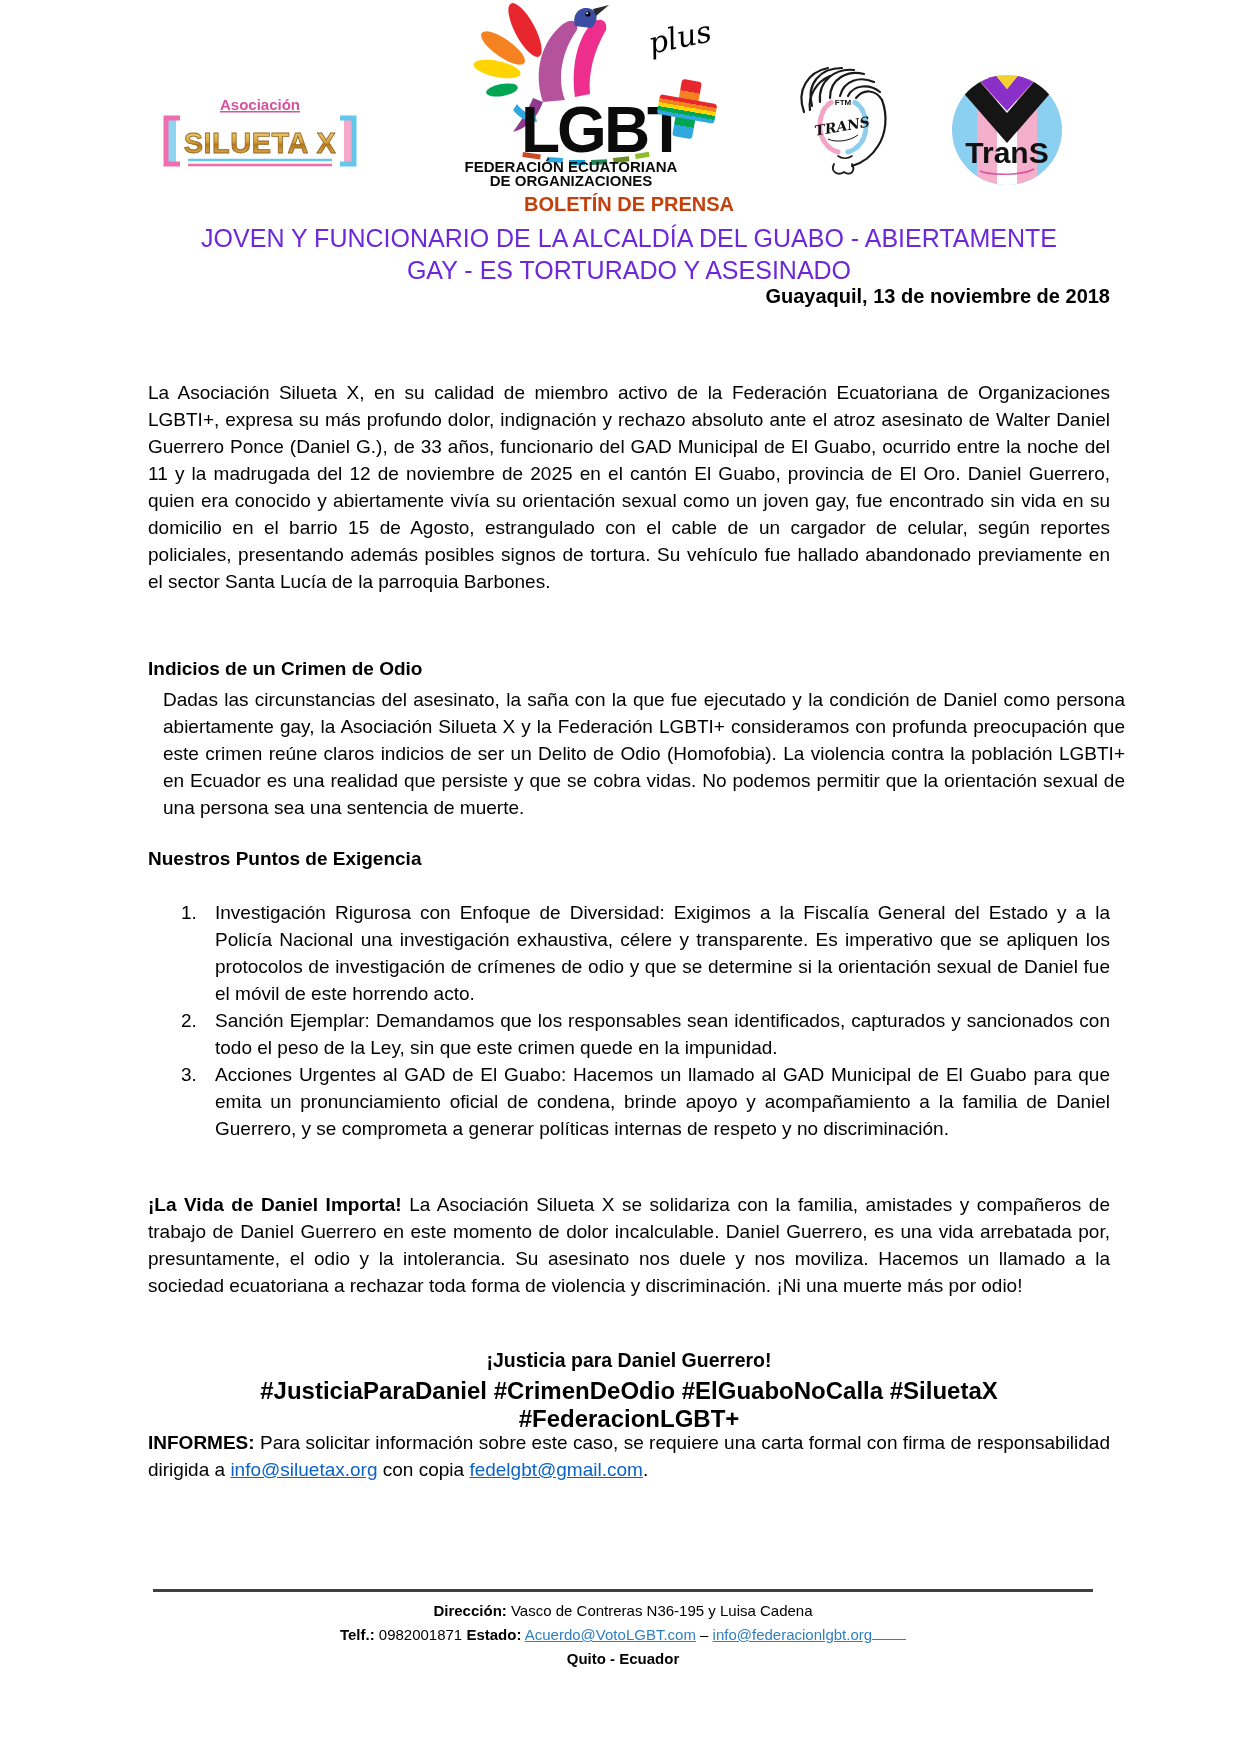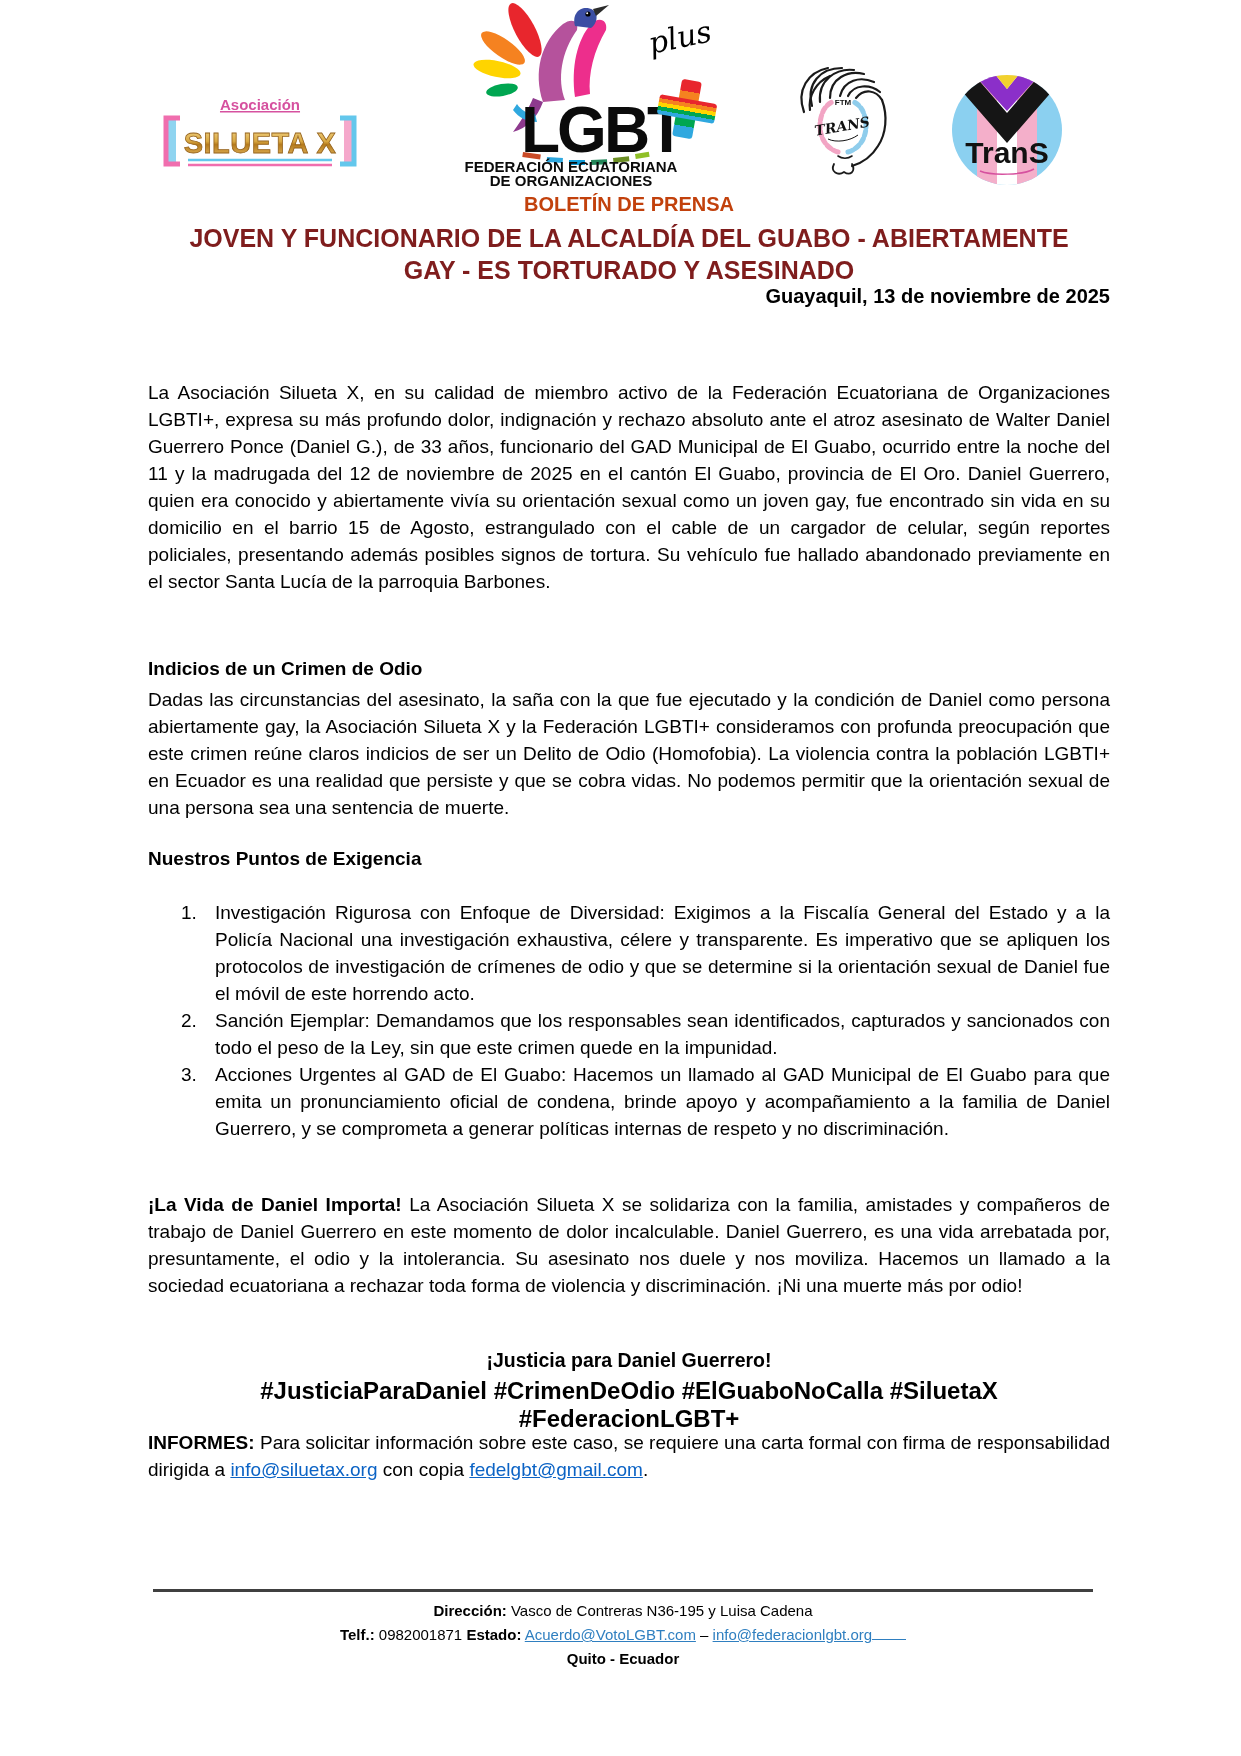--- a/index.html
+++ b/index.html
@@ -11,29 +11,29 @@
     overflow:hidden;
   }
   .abs { position:absolute; left:148px; width:962px; }
 
   
   .logo { position:absolute; }
   .logo svg { display:block; width:100%; height:100%; }
 
   
   .kicker   { top:193px; text-align:center; font-weight:bold; font-size:20px; color:#c2410c; }
-  .headline { top:222px; text-align:center; font-weight:bold; font-size:25px; line-height:32px; color:#7f1d1d; }
+  .headline { top:222px; text-align:center; font-weight:normal; font-size:25px; line-height:32px; color:#6d28d9; }
   .headline span { display:block; }
   .dateline { top:285px; text-align:right; font-weight:bold; font-size:20px; }
 
   
   .para { font-size:19px; line-height:27px; text-align:justify; }
   .p1 { top:379px; }
   .h1 { top:658px; font-size:19px; font-weight:bold; }
-  .p2 { top:686px; }
+  .p2 { top:686px;margin-left:15px; }
   .h2 { top:848px; font-size:19px; font-weight:bold; }
   .list { top:899px; }
   .li { position:relative; padding-left:67px; font-size:19px; line-height:27px; text-align:justify; }
   .li .num { position:absolute; left:33px; top:0; }
   .p3 { top:1191px; }
   .p3 b { font-weight:bold; }
   .justice  { top:1349px; text-align:center; font-weight:bold; font-size:19.5px; }
   .hashtags { top:1377px; text-align:center; font-weight:bold; font-size:24px; }
   .informes { top:1429px; }
   .informes b { font-weight:bold; }
@@ -173,21 +173,21 @@
         <path d="M30,98 C42,103 74,102 84,96" stroke="#D6519F" stroke-width="1.5" fill="none"></path>
       </g>
     </svg>
   </div>
 
   <div class="abs kicker">BOLETÍN DE PRENSA</div>
   <div class="abs headline">
     <span>JOVEN Y FUNCIONARIO DE LA ALCALDÍA DEL GUABO - ABIERTAMENTE</span>
     <span>GAY - ES TORTURADO Y ASESINADO</span>
   </div>
-  <div class="abs dateline">Guayaquil, 13 de noviembre de 2025</div>
+  <div class="abs dateline">Guayaquil, 13 de noviembre de 2018</div>
 
   <div class="abs para p1">La Asociación Silueta X, en su calidad de miembro activo de la Federación Ecuatoriana de Organizaciones LGBTI+, expresa su más profundo dolor, indignación y rechazo absoluto ante el atroz asesinato de Walter Daniel Guerrero Ponce (Daniel G.), de 33 años, funcionario del GAD Municipal de El Guabo, ocurrido entre la noche del 11 y la madrugada del 12 de noviembre de 2025 en el cantón El Guabo, provincia de El Oro. Daniel Guerrero, quien era conocido y abiertamente vivía su orientación sexual como un joven gay, fue encontrado sin vida en su domicilio en el barrio 15 de Agosto, estrangulado con el cable de un cargador de celular, según reportes policiales, presentando además posibles signos de tortura. Su vehículo fue hallado abandonado previamente en el sector Santa Lucía de la parroquia Barbones.</div>
 
   <div class="abs h1">Indicios de un Crimen de Odio</div>
   <div class="abs para p2">Dadas las circunstancias del asesinato, la saña con la que fue ejecutado y la condición de Daniel como persona abiertamente gay, la Asociación Silueta X y la Federación LGBTI+ consideramos con profunda preocupación que este crimen reúne claros indicios de ser un Delito de Odio (Homofobia). La violencia contra la población LGBTI+ en Ecuador es una realidad que persiste y que se cobra vidas. No podemos permitir que la orientación sexual de una persona sea una sentencia de muerte.</div>
 
   <div class="abs h2">Nuestros Puntos de Exigencia</div>
 
   <div class="abs list">
     <div class="li">

